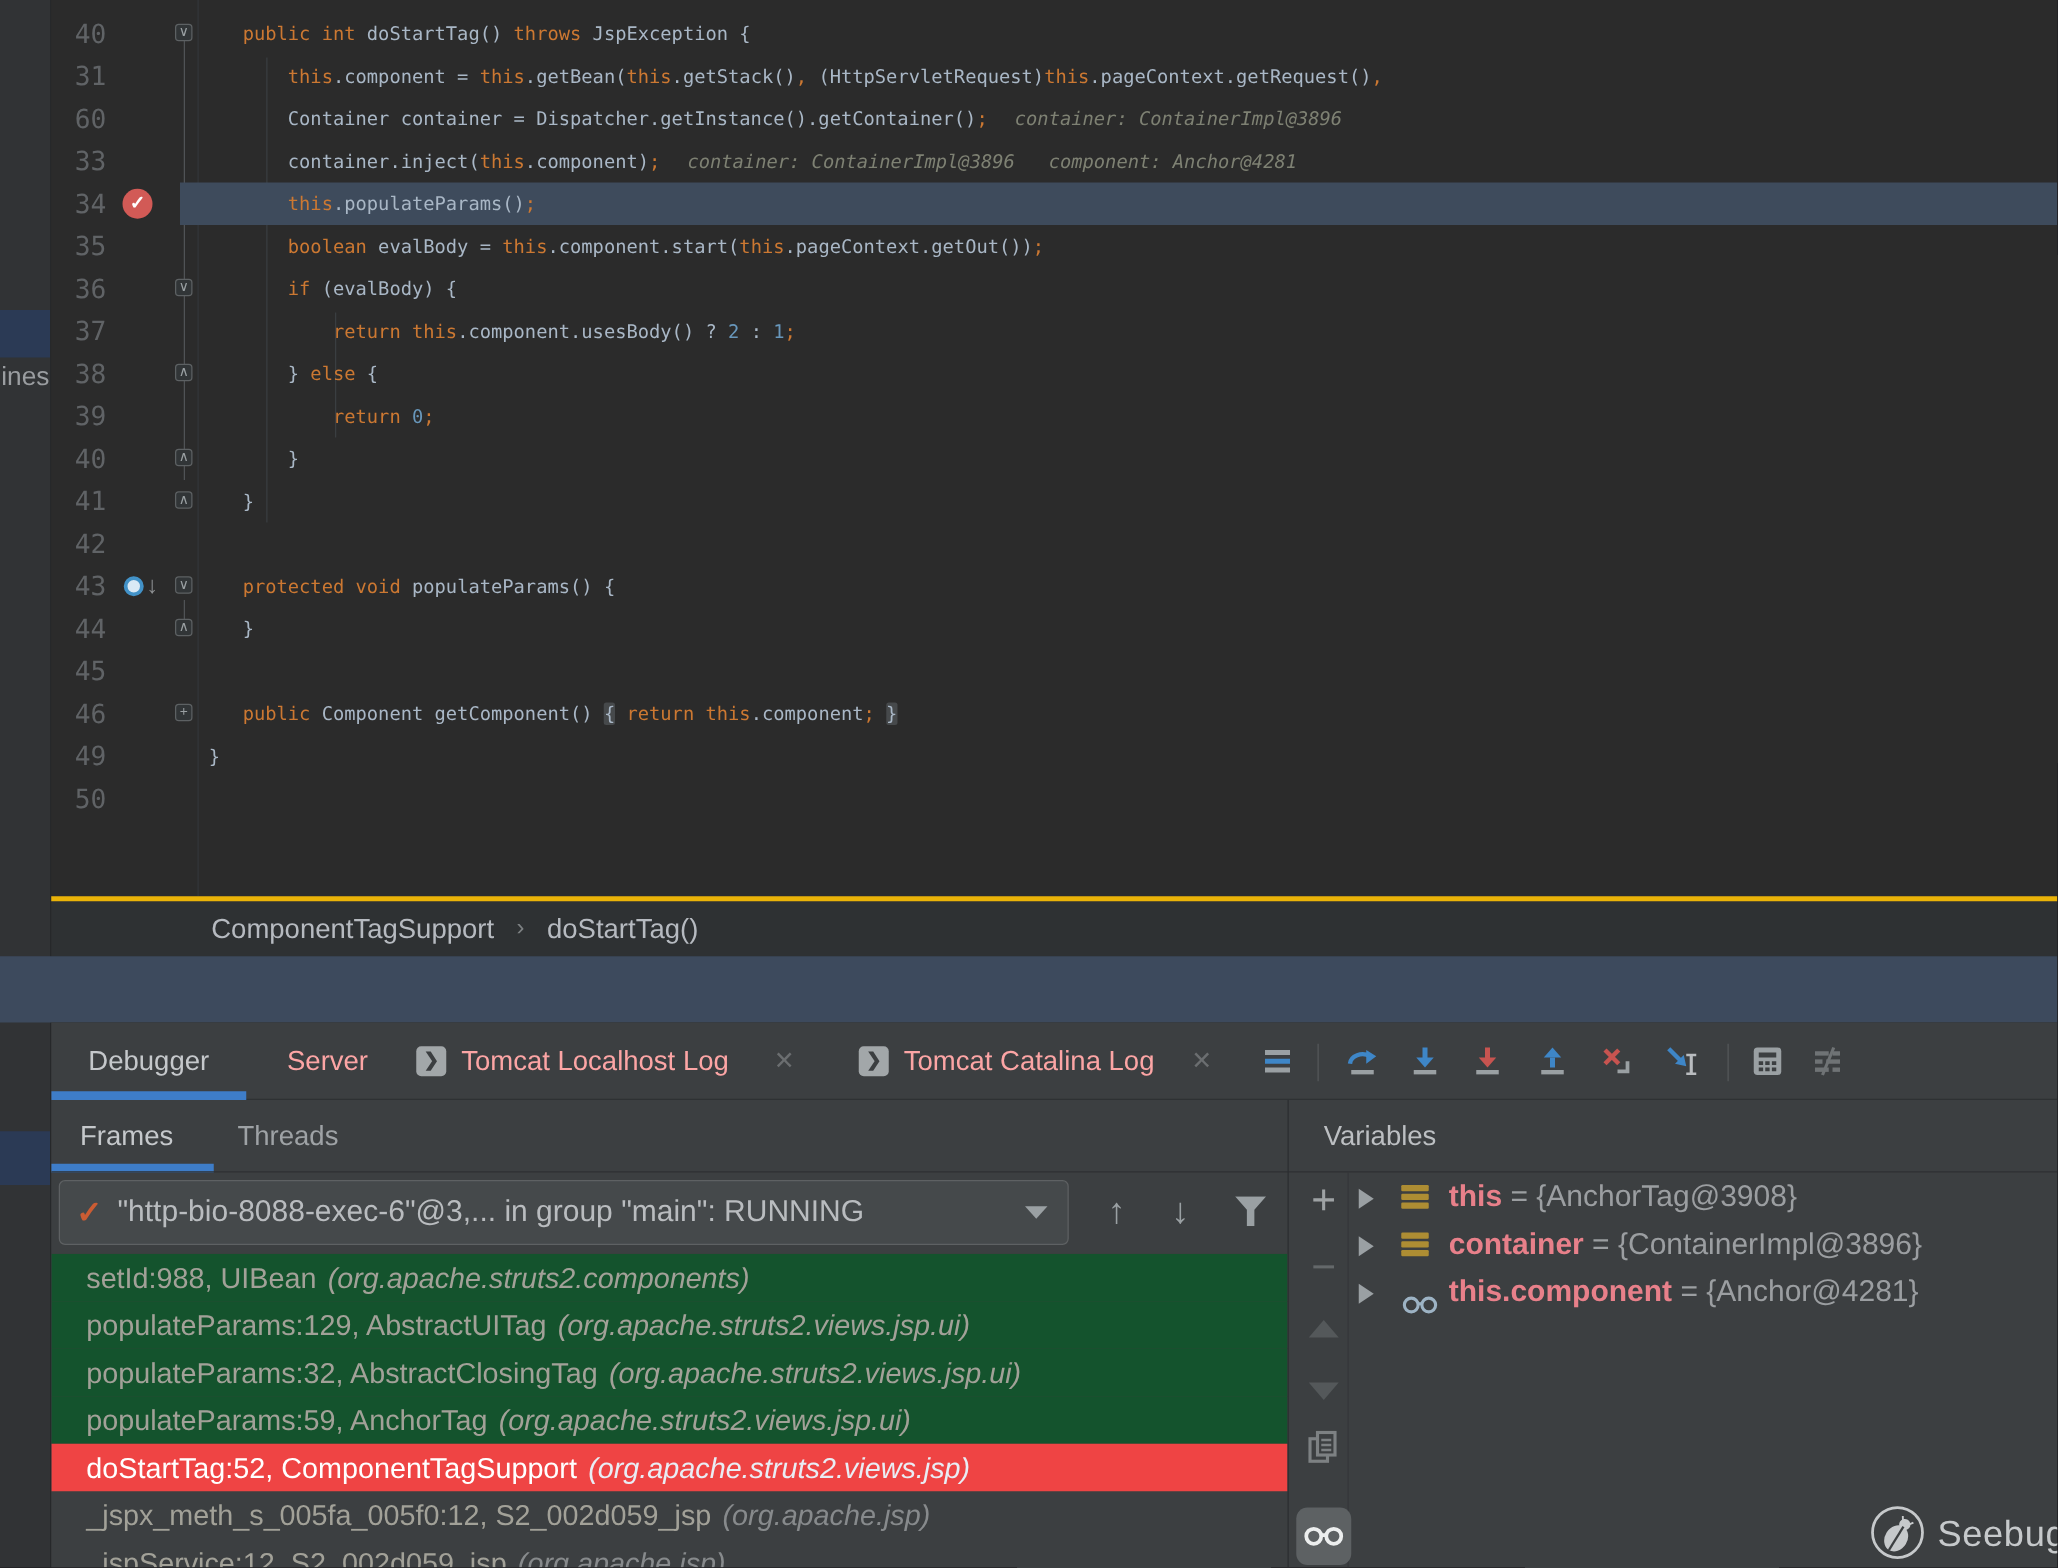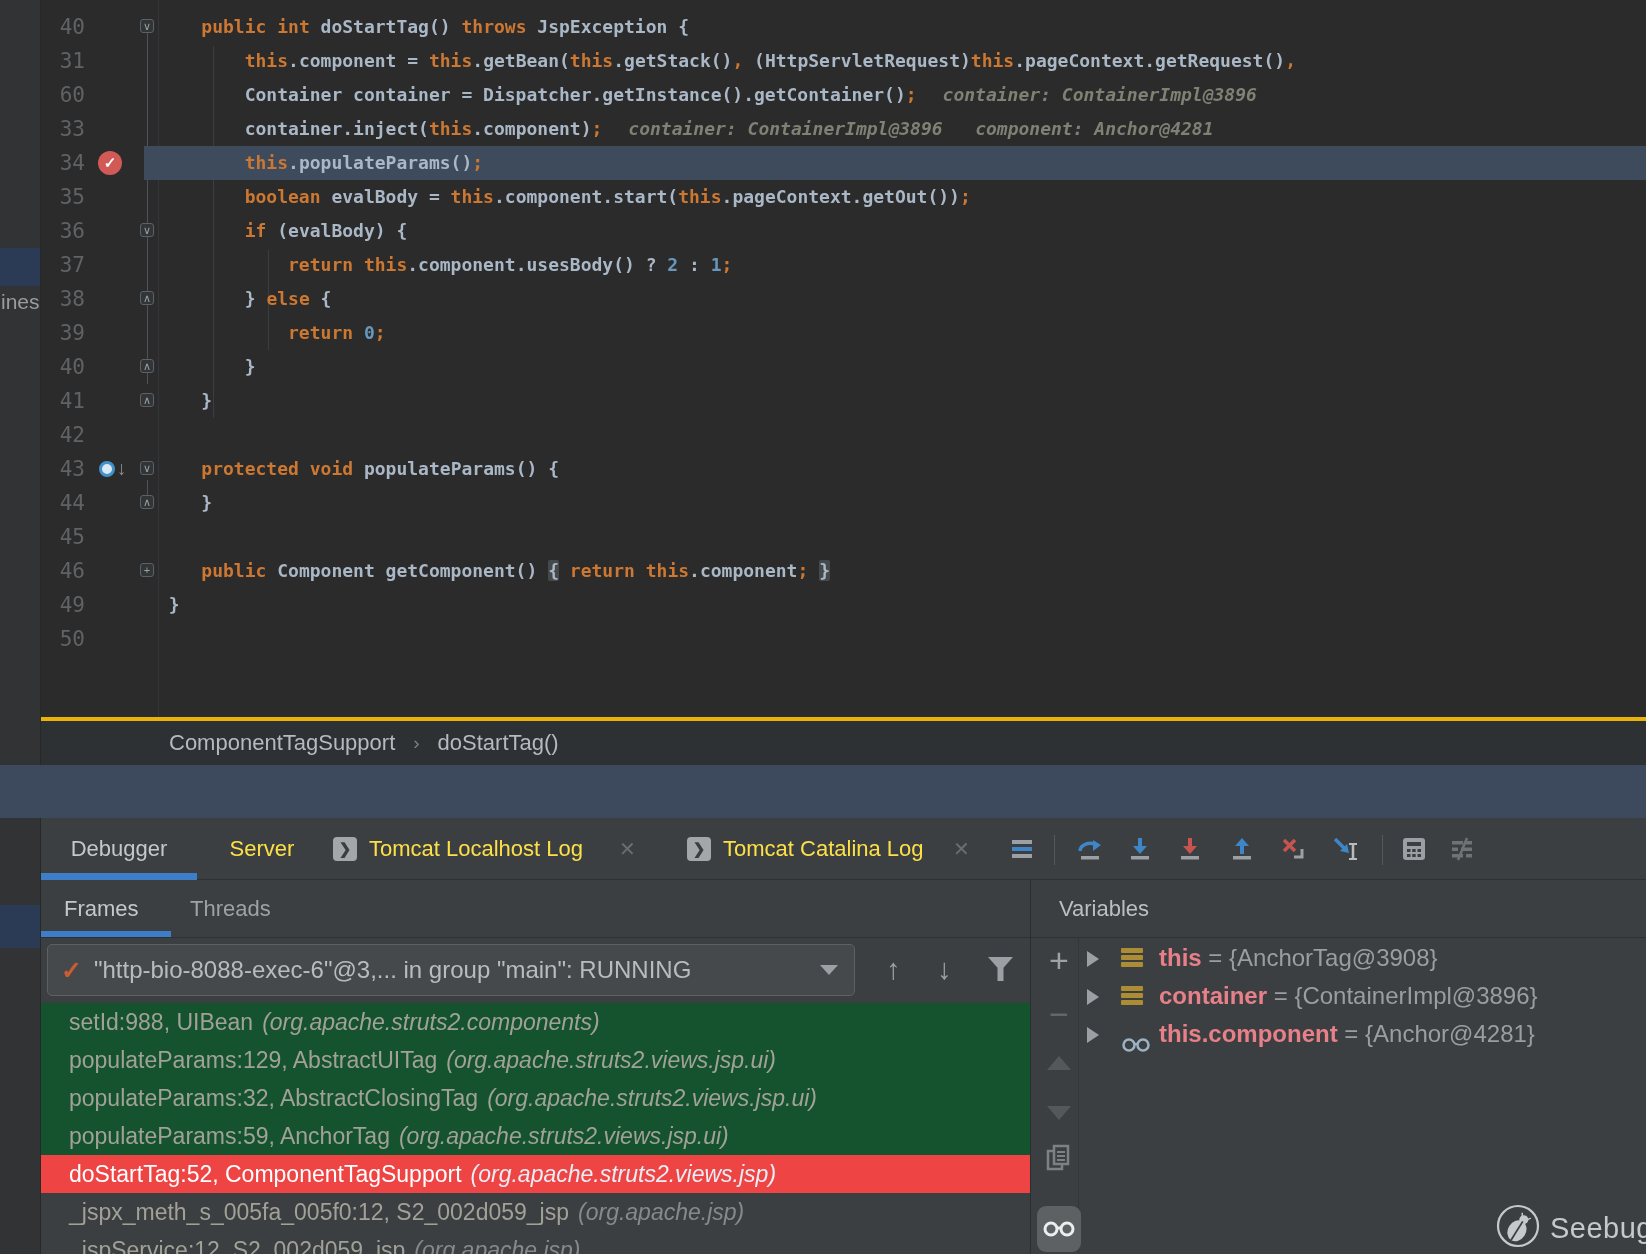--- a/index.html
+++ b/index.html
@@ -26,42 +26,42 @@
   .exec-highlight{position:absolute;left:103px;right:0;top:0;bottom:0;background:#3e4b5c;}
   .line-num{position:absolute;left:4px;width:40px;top:0;height:34px;line-height:34px;text-align:right;
             color:#606366;font-family:"DejaVu Sans Mono",monospace;font-size:21px;}
   .bp{position:absolute;left:57px;top:5px;width:24px;height:24px;border-radius:50%;background:#d25a56;
       color:#fff;font-size:15px;line-height:24px;text-align:center;font-weight:bold;}
   .ovr{position:absolute;left:58px;top:9px;width:10px;height:10px;border:3px solid #4292c8;border-radius:50%;background:#d9e9f5;}
   .ovr-arrow{position:absolute;left:76px;top:0;color:#8f9294;font-size:19px;line-height:34px;}
   .fold{position:absolute;left:99px;top:9px;width:14px;height:14px;border:1px solid #5d6163;border-radius:3px;
         color:#9aa0a3;font-size:11px;line-height:13px;text-align:center;background:#313537;box-sizing:border-box;}
   .code-text{position:absolute;left:117px;top:0;right:0;height:34px;white-space:pre;overflow:hidden;
-             font-family:"DejaVu Sans Mono",monospace;font-size:18px;line-height:34px;font-weight:bold;}
+             font-family:"DejaVu Sans Mono",monospace;font-size:15px;line-height:34px;}
   .seg-kw{color:#cc7832;}
   .seg-pl{color:#a9b7c6;}
   .seg-num{color:#6897bb;}
   .seg-pun{color:#cc7832;}
   .seg-foldseg{color:#a9b7c6;background:#46494b;border-radius:2px;}
   .seg-hint{color:#7e8173;font-style:italic;margin-left:2.4ch;}
   .seg-hint + .seg-hint{margin-left:3ch;}
 
   
   .breadcrumb-bar{position:absolute;left:41px;top:717px;width:1605px;height:48px;background:#2e3133;
                   border-top:4px solid #eab308;display:flex;align-items:center;padding-left:128px;box-sizing:border-box;
                   font-size:22px;color:#b6bac0;gap:18px;}
   .crumb-sep{color:#7d8183;font-size:19px;}
 
   
   .splitter{position:absolute;left:0;top:765px;width:1646px;height:53px;background:#3d4a5d;}
 
   
   .debug{position:absolute;left:41px;top:818px;width:1605px;height:520px;background:#3c3f41;overflow:hidden;}
   .tabrow-line{position:absolute;left:0;top:61px;width:100%;height:1px;background:#2e3133;}
-  .tab{position:absolute;top:0;height:62px;line-height:62px;font-size:22px;color:#fde047;}
+  .tab{position:absolute;top:0;height:62px;line-height:62px;font-size:22px;color:#fca5a5;}
   .tab.active{color:#c5c8cb;}
   .tab-underline{position:absolute;left:0;top:55px;width:156px;height:7px;background:#3e7dc8;}
   .console-icon{position:absolute;top:19px;width:24px;height:24px;border-radius:4px;background:#a2a7a9;
                 color:#3b3e40;font-size:15px;line-height:24px;text-align:center;font-weight:bold;}
   .tab-close{position:absolute;top:0;height:62px;line-height:62px;color:#6b6e70;font-size:20px;}
   .vsep{position:absolute;top:17px;width:1px;height:30px;background:#54585a;}
   .tbicon{position:absolute;top:18px;width:26px;height:26px;}
 
   
   .sub-label{position:absolute;top:62px;height:58px;line-height:58px;font-size:22px;color:#9ea2a5;}

